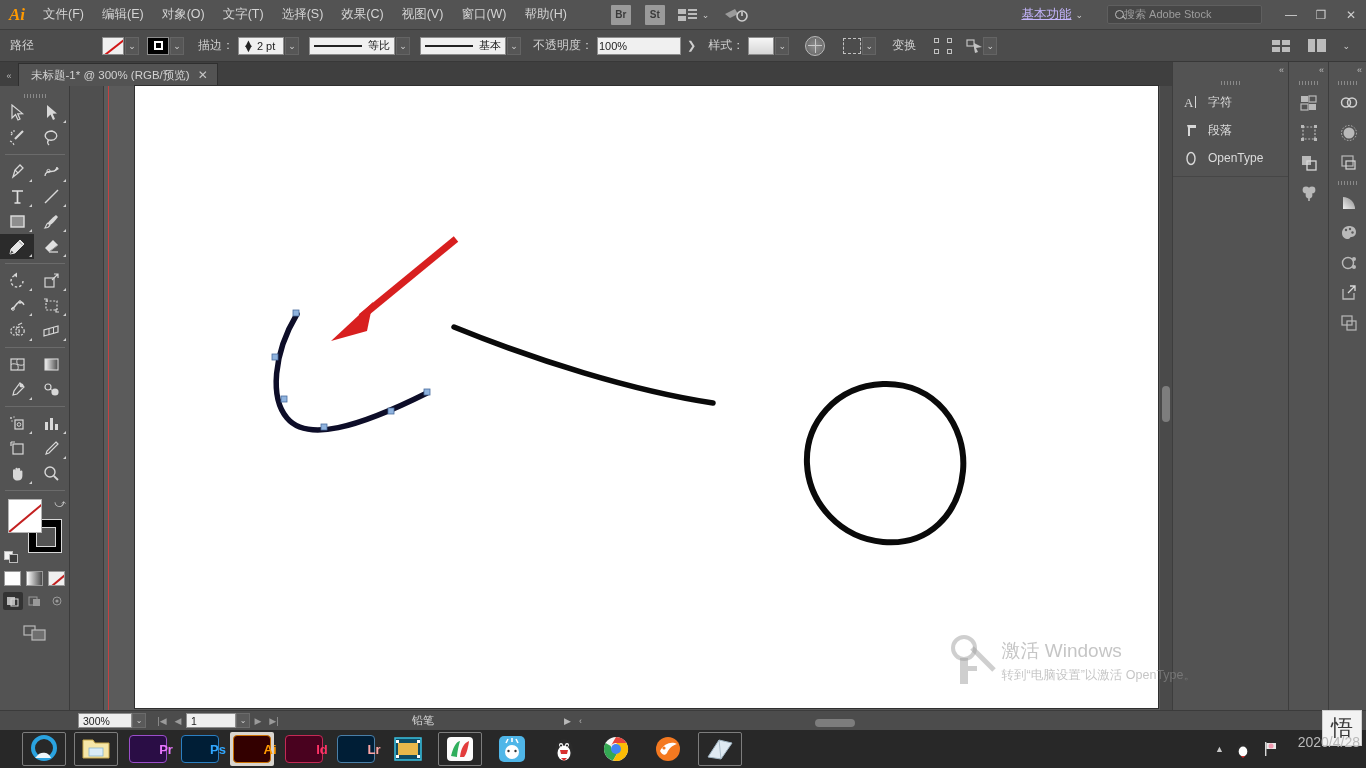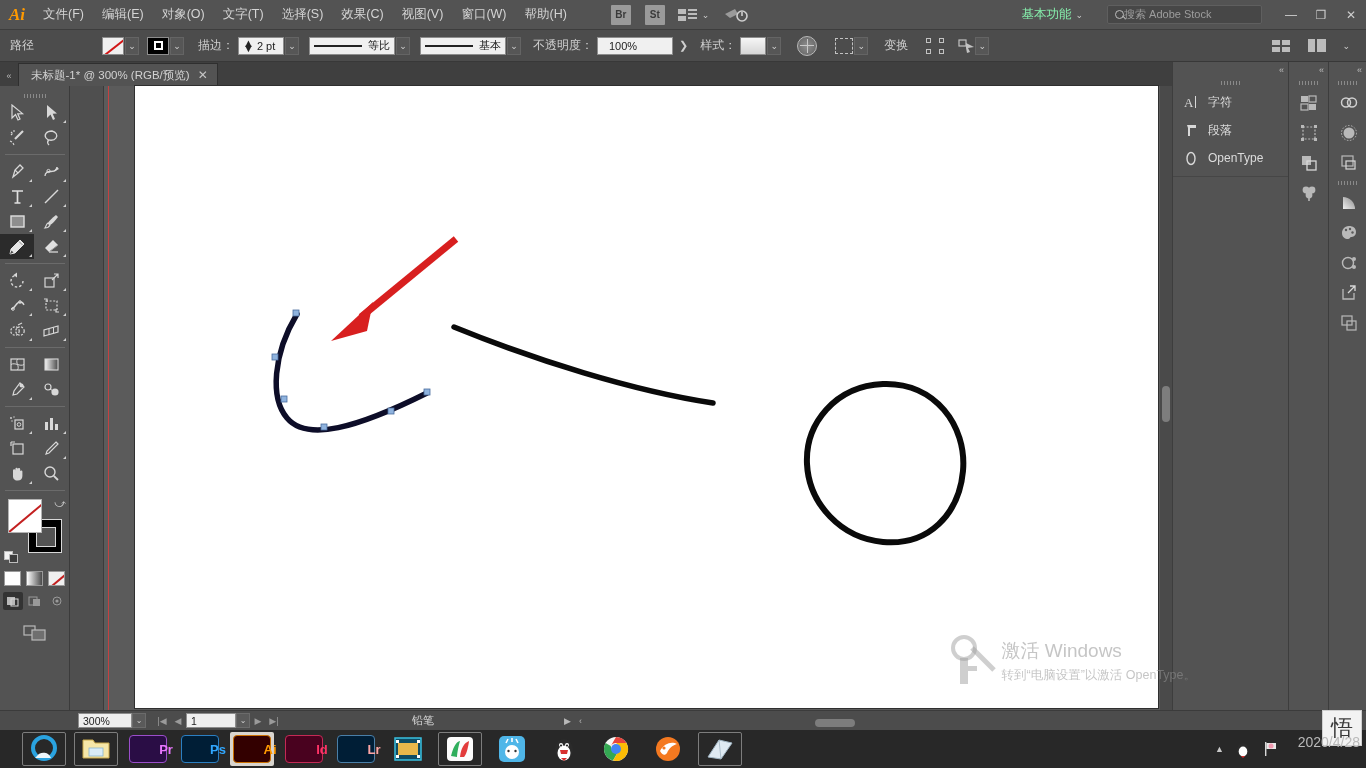--- a/index.html
+++ b/index.html
@@ -35,21 +35,21 @@
   .panel-ico {
     width: 20px; height: 16px; margin-left: 6px; position: relative;
   }
   .panel-ico i {
     position: absolute; background: #bcbcbc; display: block;
   }
   .chev { color: #cfcfcf; font-size: 9px; margin: 0 8px 0 4px; }
   .stock-ico {
     width: 26px; height: 20px; margin: 0 6px; position: relative;
   }
-  .ws-label { color: #86efac; font-size: 12.5px; margin-left: 20px; }
+  .ws-label { color: #c4b5fd; font-size: 12.5px; margin-left: 20px; text-decoration: underline; }
   .search-box {
     display: flex; align-items: center; 
     background: #474747; border: 1px solid #5f5f5f; border-radius: 2px;
     height: 19px; padding: 0 7px; margin-left: 16px; min-width: 155px;
   }
   .search-box .mag { width: 9px; height: 9px; border: 1.4px solid #bdbdbd; border-radius: 50%; position: relative; }
   .search-box .mag::after { content:''; position:absolute; width:4px; height:1.4px; background:#bdbdbd; transform: rotate(45deg); right:-3px; bottom:0px;}
   .search-txt { color: #9d9d9d; font-size: 11px; white-space: nowrap; }
   .wctl { display: flex; align-items: center; margin-left: 14px; }
   .wbtn { width: 30px; height: 28px; display: flex; align-items: center; justify-content: center;
@@ -89,22 +89,22 @@
   }
   .numfield span { font-size: 11px; color: #222; }
   .stepper { display:flex; flex-direction:column; margin-right:3px; line-height:5px; color:#555; font-size:7px;}
   .strokeprofile {
     display:flex; align-items:center; justify-content:space-between;
     background:#f0f0f0; border:1px solid #8d8d8d; height:18px; width: 86px; padding: 0 4px;
   }
   .strokeprofile .ln { width: 48px; height: 2px; background: #222; }
   .strokeprofile .tx { font-size: 11px; color: #222; }
   .opac-field {
-    background:#f0f0f0; border:1px solid #8d8d8d; height:18px; width: 76px;
-    display:flex; align-items:center; padding:0 11px; font-size:11px; color:#222;
+    background:#f0f0f0; border:1px solid #8d8d8d; height:18px; width: 84px;
+    display:flex; align-items:center; padding:0 1px; font-size:11px; color:#222;
   }
   .opac-arrow { color:#cfcfcf; font-size:11px; margin-left:6px; }
   .round-ico {
     width:20px;height:20px;border-radius:50%;border:1.6px solid #b9b9b9;position:relative;
     background: radial-gradient(circle at 50% 50%, #8f8f8f 0%, #6e6e6e 70%);
   }
   .round-ico::before, .round-ico::after {
     content:''; position:absolute; background:#c9c9c9;
   }
   .round-ico::before { left:50%; top:2px; width:1.4px; height:14px; margin-left:-0.7px;}

